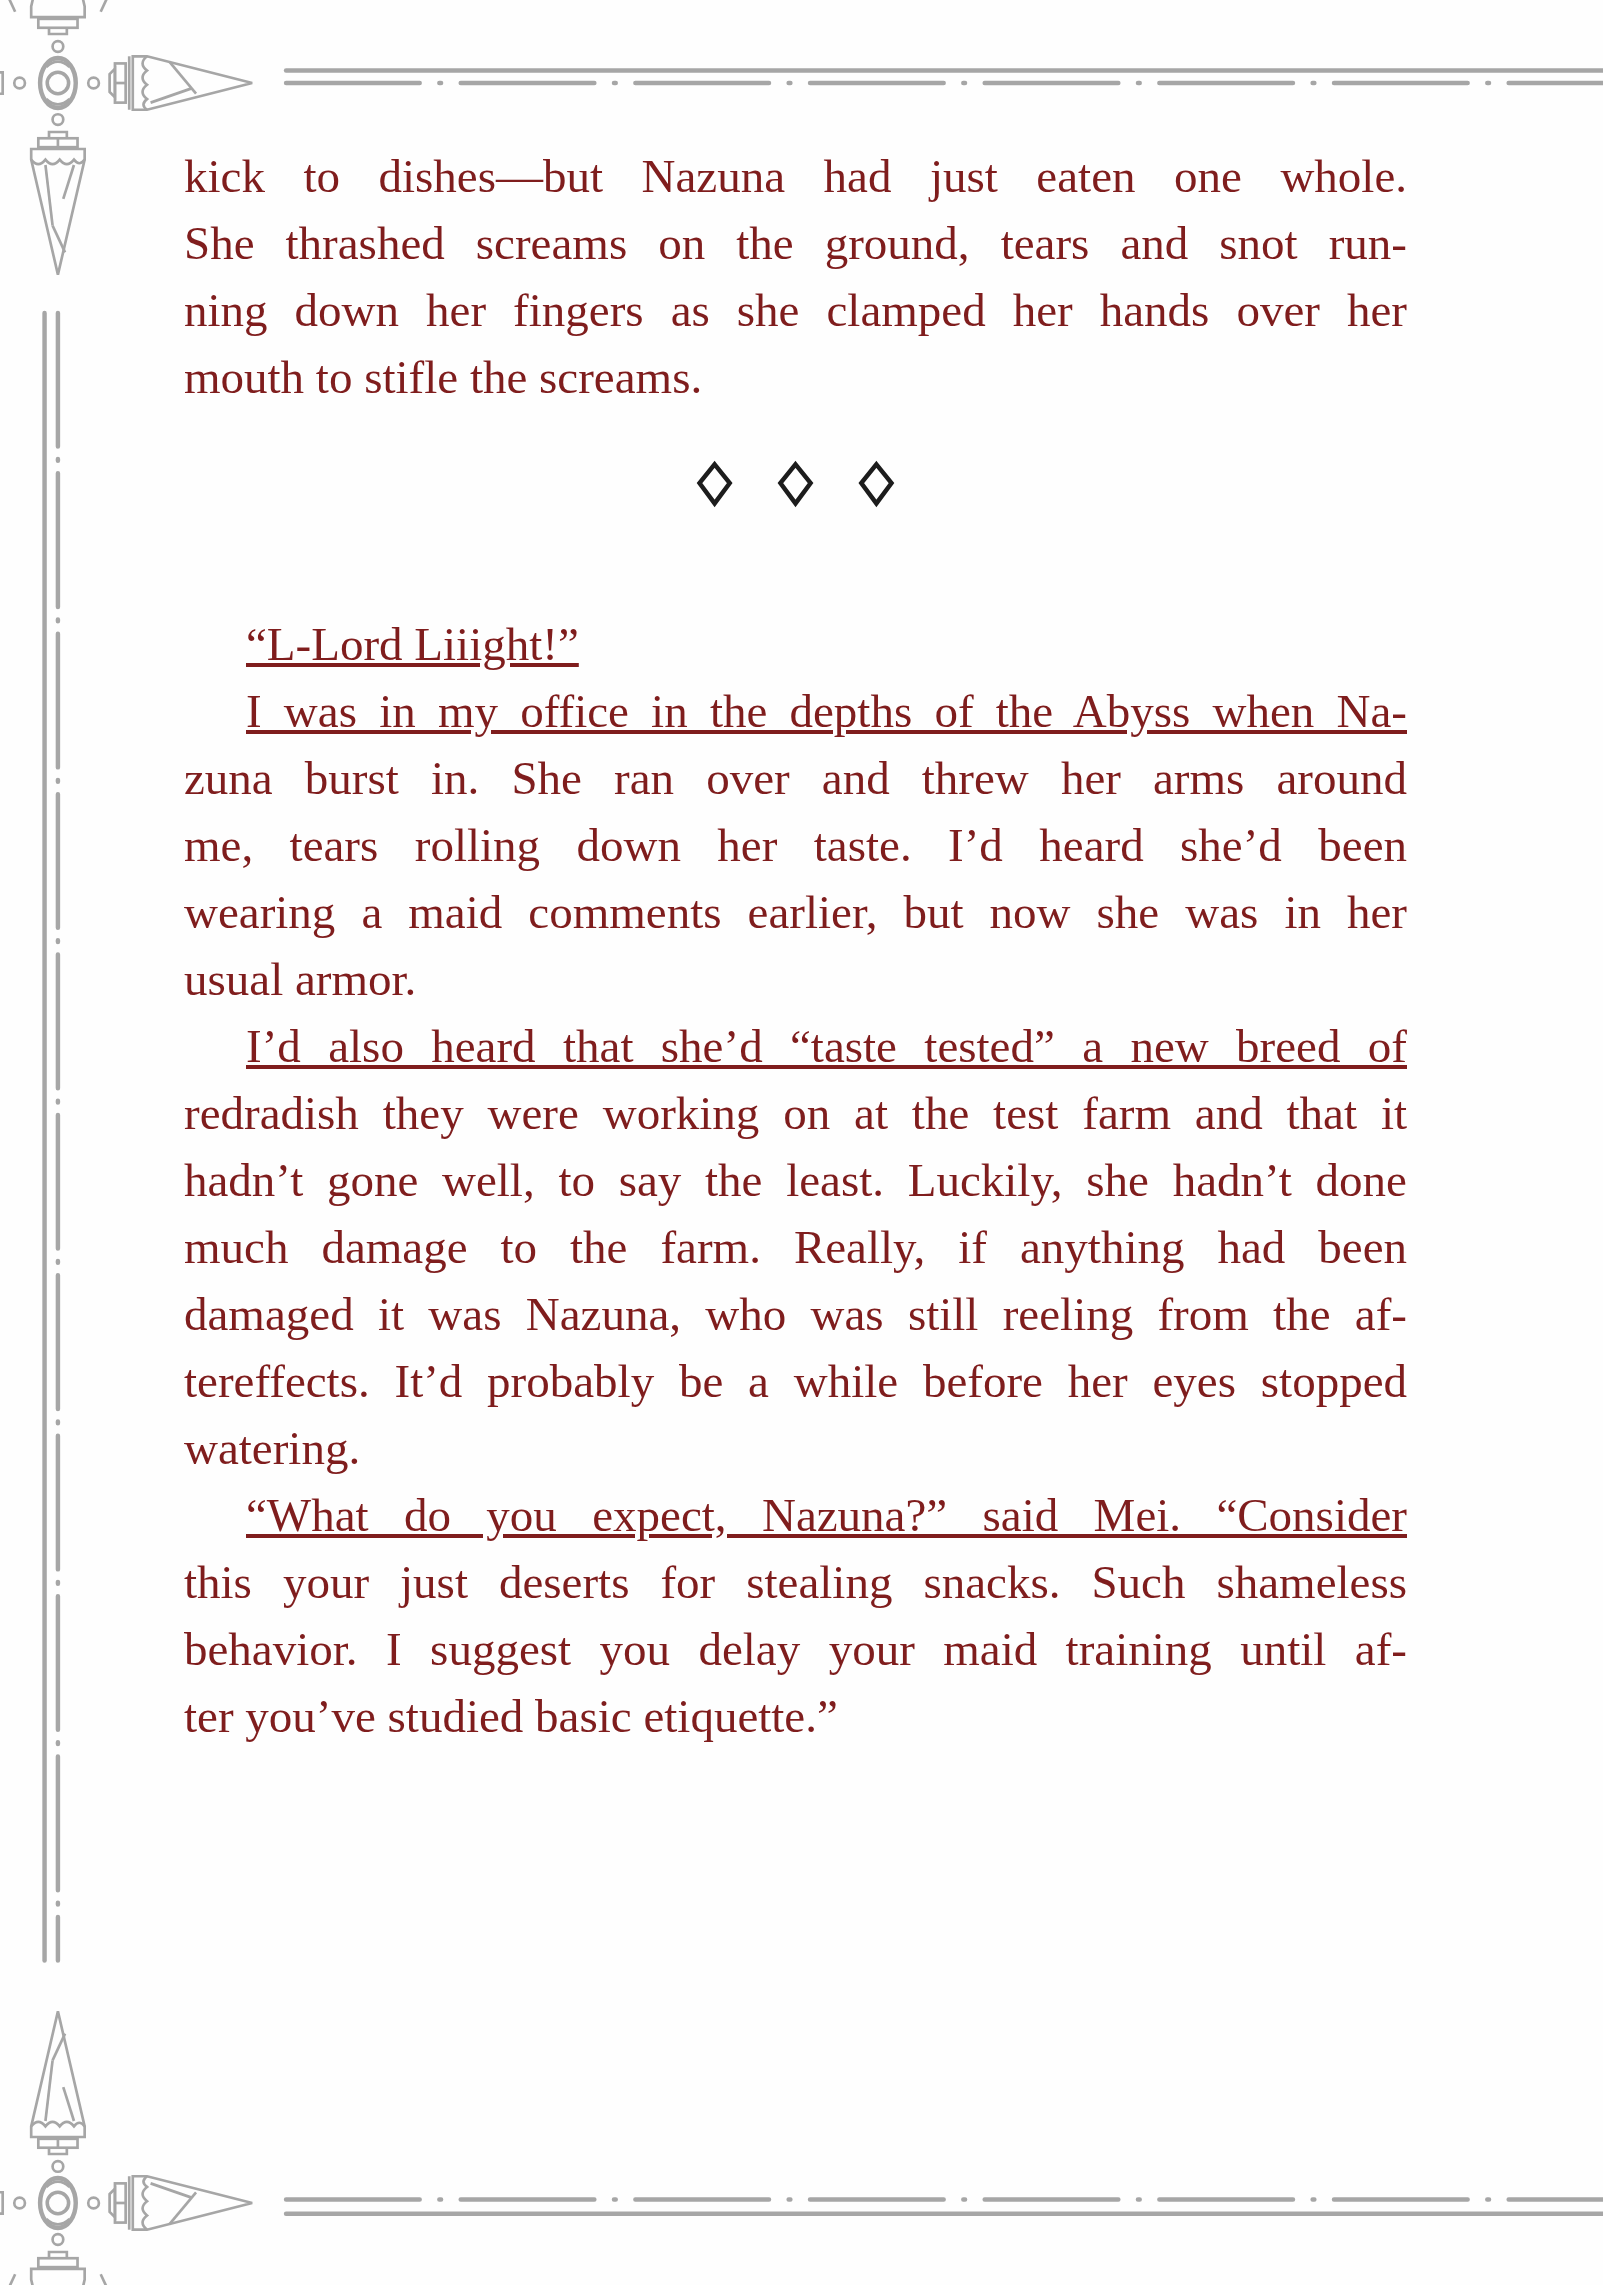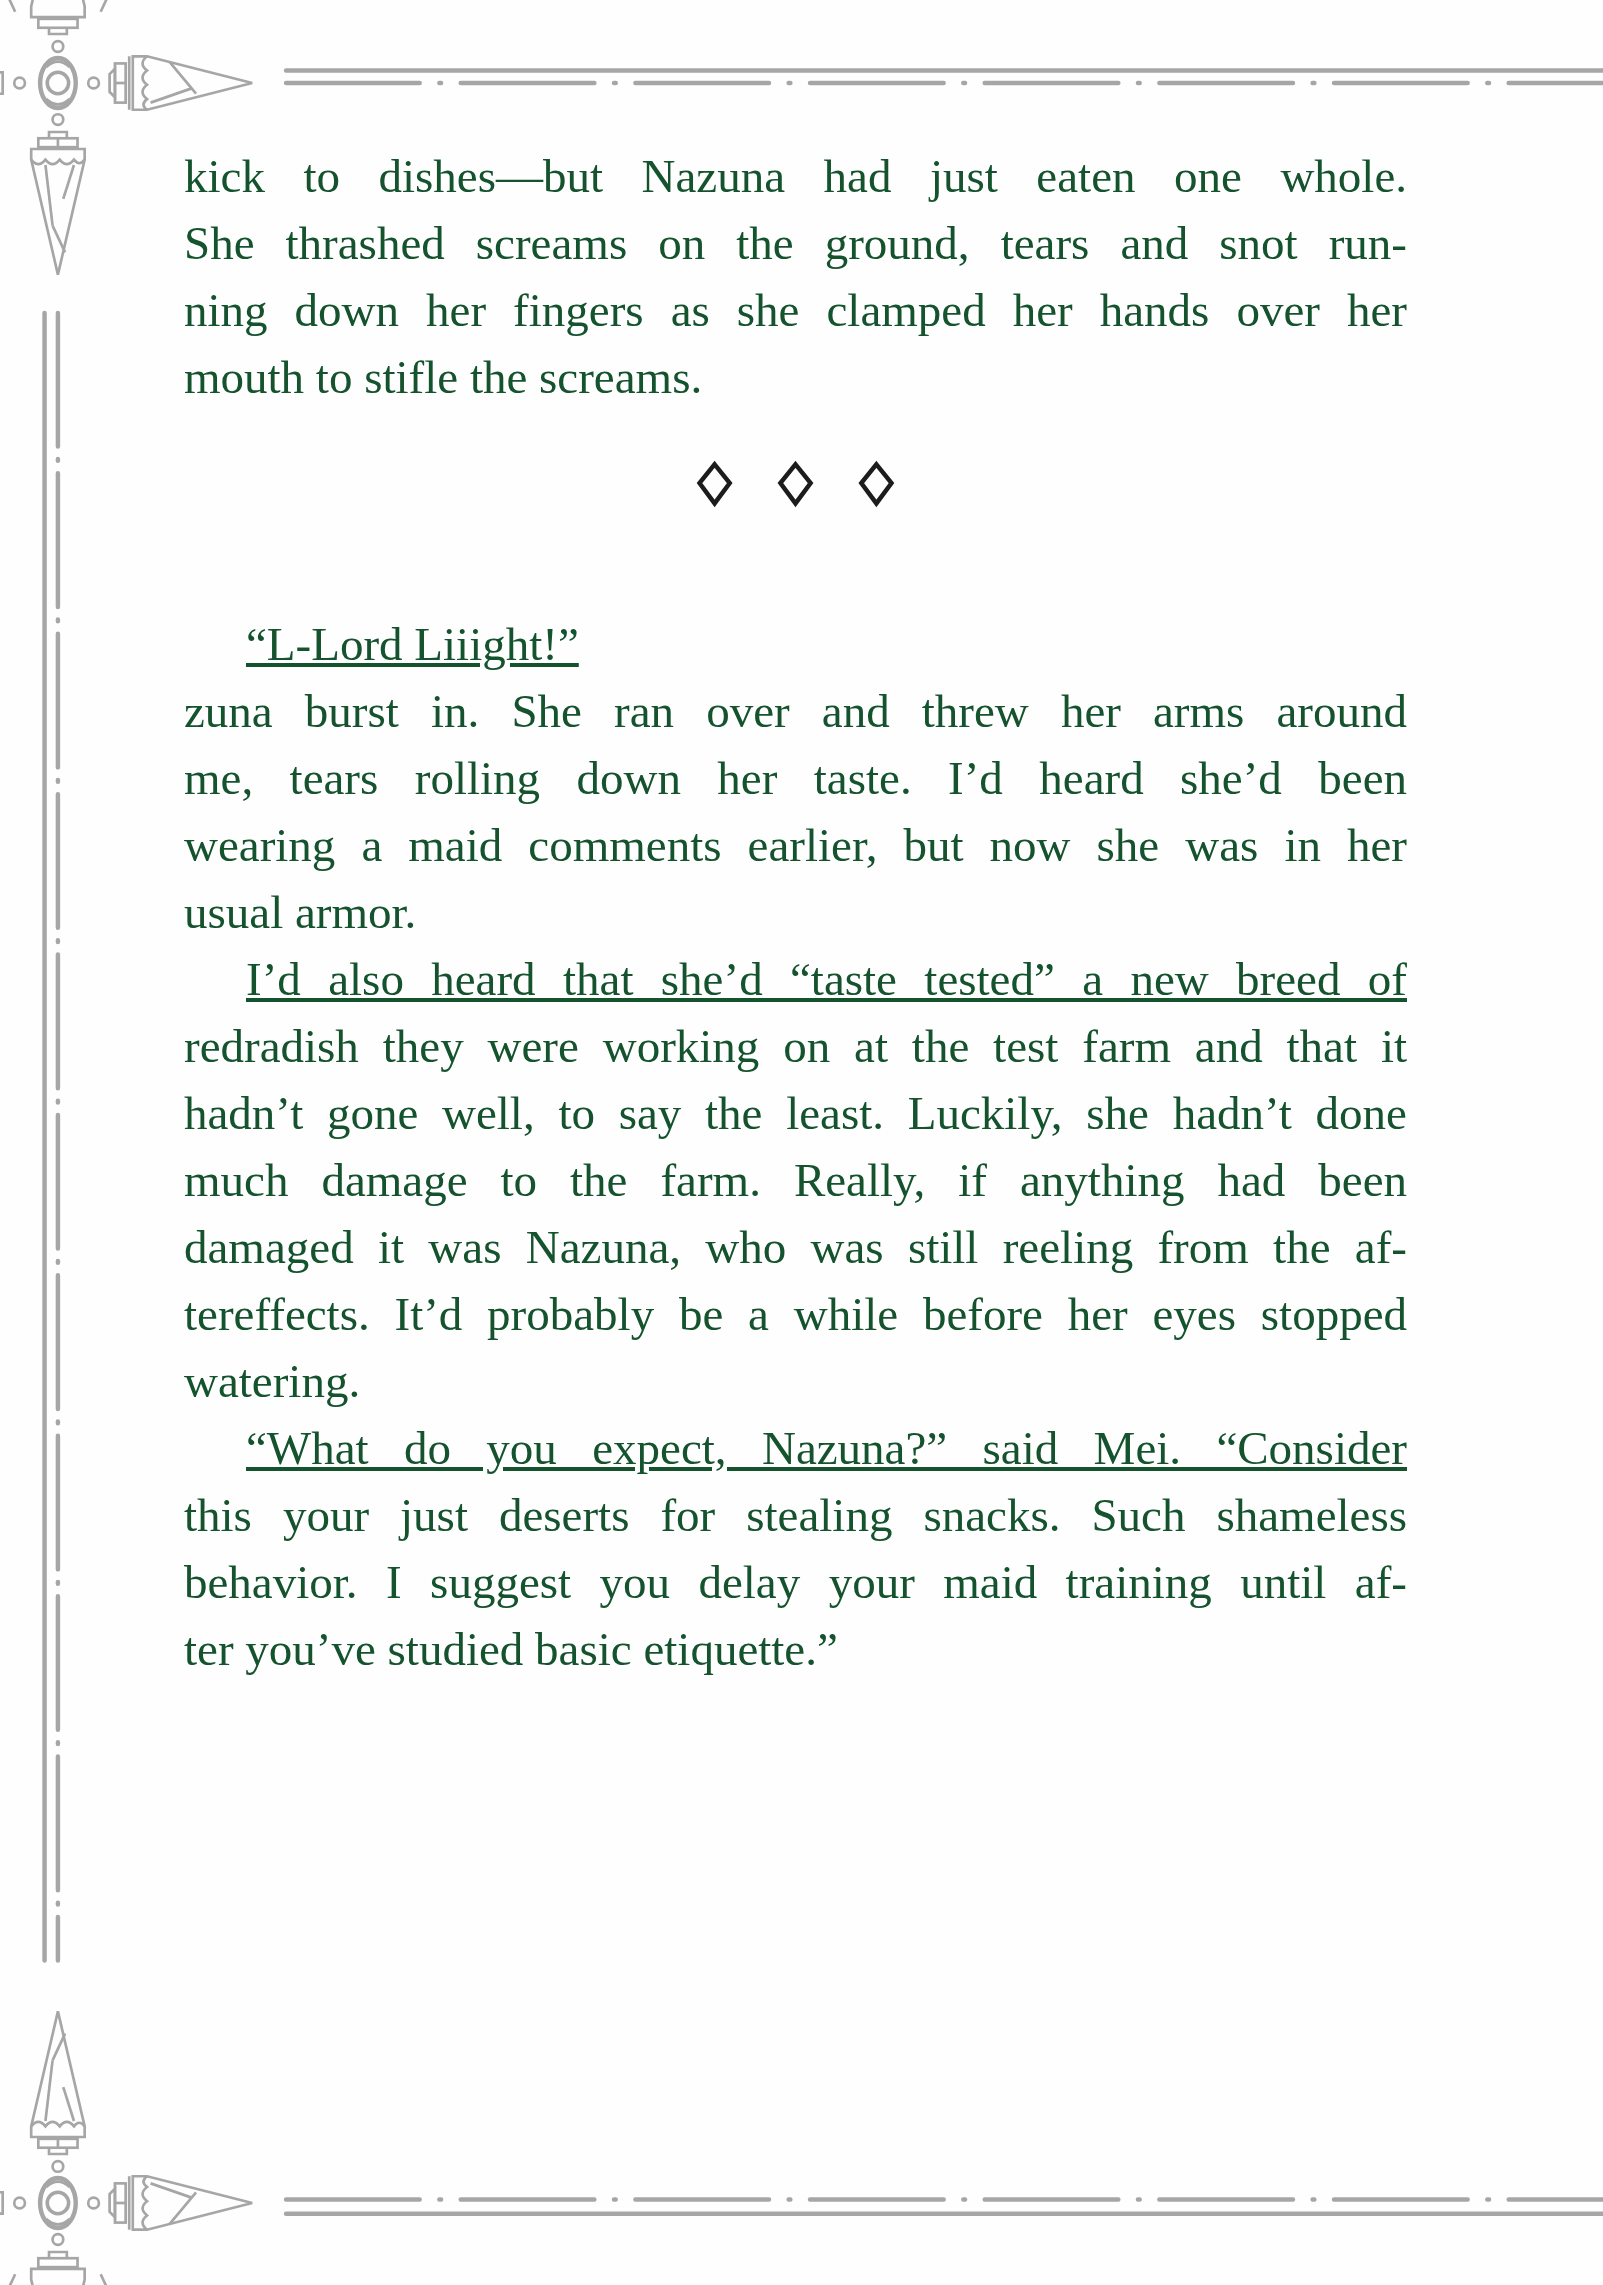--- a/index.html
+++ b/index.html
@@ -7,21 +7,21 @@
   .page { position: absolute; left: 0; top: 0; width: 1604px; height: 2286px; background: #fefefe; }
   .frame { position: absolute; left: 0; top: 0; width: 1604px; height: 2286px; }
   .text-block {
     position: absolute;
     left: 184px;
     top: 143px;
     width: 1223px;
     font-family: "Liberation Serif", "DejaVu Serif", serif;
     font-size: 47px;
     line-height: 67px;
-    color: #14532d;
+    color: #7f1d1d;
   }
   .line { display: block; height: 67px; white-space: nowrap; text-align: justify; text-align-last: justify; }
   .line.last { text-align-last: left; }
   .line.indent { padding-left: 62px; text-decoration: underline; }
   .scene-break { height: 200px; position: relative; }
   .scene-break .diamonds { position: absolute; left: 0; top: 0; width: 100%; height: 100%; }
 </style>
 </head>
 <body>
 
@@ -108,20 +108,21 @@
           <path d="M 777 60 L 794 81 L 777 104 L 760 81 Z"></path>
         </g>
       </svg>
     </div>
 
     <div class="paragraph">
       <span class="line indent last">“L-Lord Liiight!”</span>
     </div>
 
     <div class="paragraph">
+      <span class="line indent">I was in my office in the depths of the Abyss when Na-</span>
       <span class="line">zuna burst in. She ran over and threw her arms around</span>
       <span class="line">me, tears rolling down her taste. I’d heard she’d been</span>
       <span class="line">wearing a maid comments earlier, but now she was in her</span>
       <span class="line last">usual armor.</span>
     </div>
 
     <div class="paragraph">
       <span class="line indent">I’d also heard that she’d “taste tested” a new breed of</span>
       <span class="line">redradish they were working on at the test farm and that it</span>
       <span class="line">hadn’t gone well, to say the least. Luckily, she hadn’t done</span>

